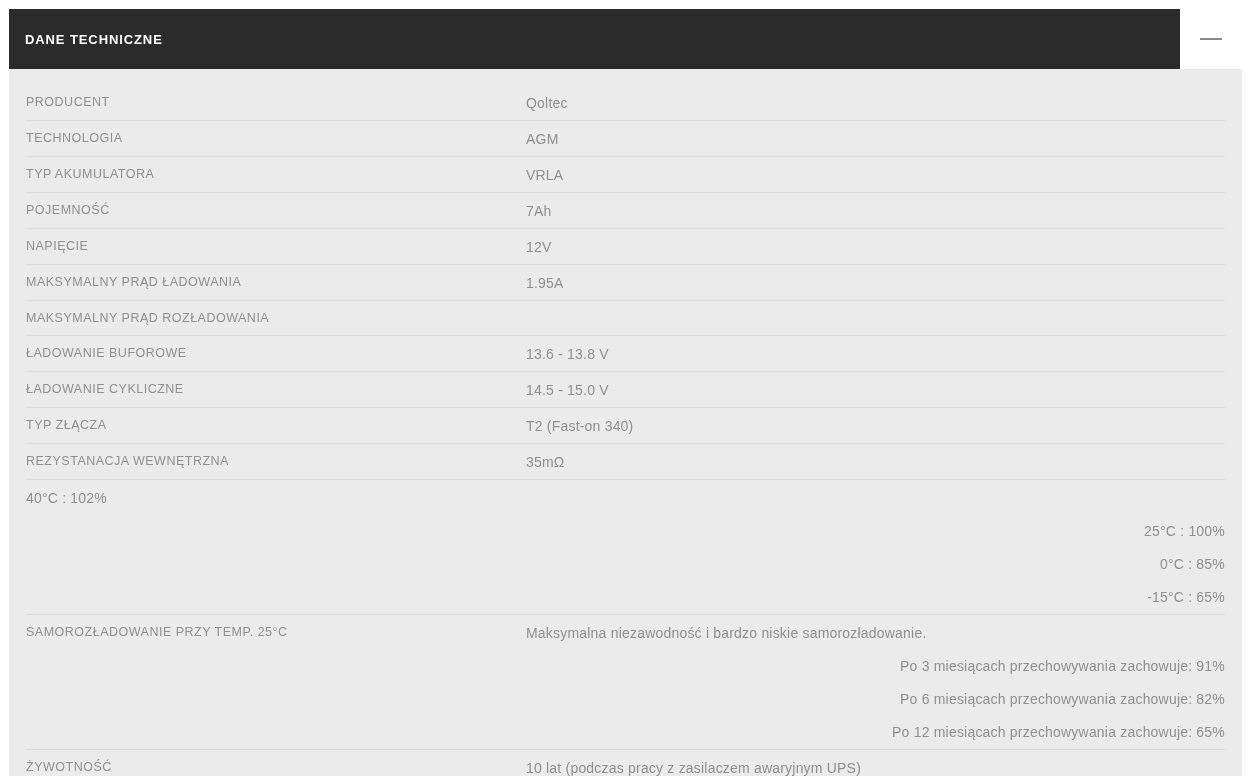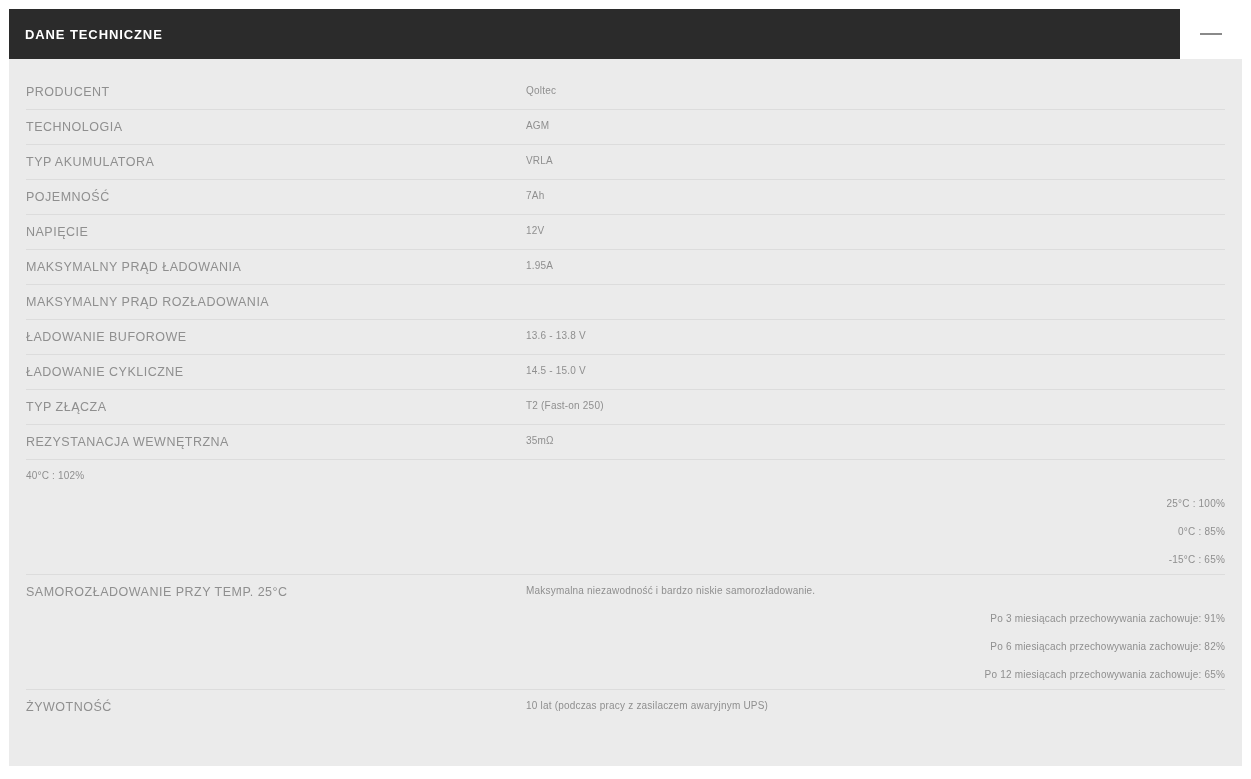--- a/index.html
+++ b/index.html
@@ -18,21 +18,21 @@
     position: relative;
     width: 1251px;
     height: 779px;
     background: #ffffff;
     box-sizing: border-box;
   }
 
   
   .spec-header {
     position: relative;
-    height: 50px;
+    height: 60px;
     background: #2b2b2b;
     margin: 9px 9px 0 9px;
     display: flex;
     align-items: center;
     box-sizing: border-box;
   }
   .spec-header-title {
     color: #ffffff;
     font-size: 13px;
     font-weight: bold;
@@ -83,21 +83,21 @@
     flex: 0 0 500px;
     color: #8f8f8f;
     font-size: 12.5px;
     letter-spacing: 0.5px;
     padding: 10px 0 9px 0;
     box-sizing: border-box;
   }
   .spec-value {
     flex: 1 1 auto;
     color: #8f8f8f;
-    font-size: 10px;
+    font-size: 14px;
     letter-spacing: 0.2px;
     padding: 10px 0 9px 0;
     box-sizing: border-box;
   }
   .spec-value .line {
     display: block;
   }
   .spec-value .line + .line {
     margin-top: 17px;
     text-align: right;
@@ -164,21 +164,21 @@
       </div>
       <div class="spec-row">
         <div class="spec-label">ŁADOWANIE CYKLICZNE</div>
         <div class="spec-value">
           <span class="line">14.5 - 15.0 V</span>
         </div>
       </div>
       <div class="spec-row">
         <div class="spec-label">TYP ZŁĄCZA</div>
         <div class="spec-value">
-          <span class="line">T2 (Fast-on 250)</span>
+          <span class="line">T2 (Fast-on 340)</span>
         </div>
       </div>
       <div class="spec-row">
         <div class="spec-label">REZYSTANACJA WEWNĘTRZNA</div>
         <div class="spec-value">
           <span class="line">35mΩ</span>
         </div>
       </div>
       <div class="spec-row">
         <div class="spec-value">

